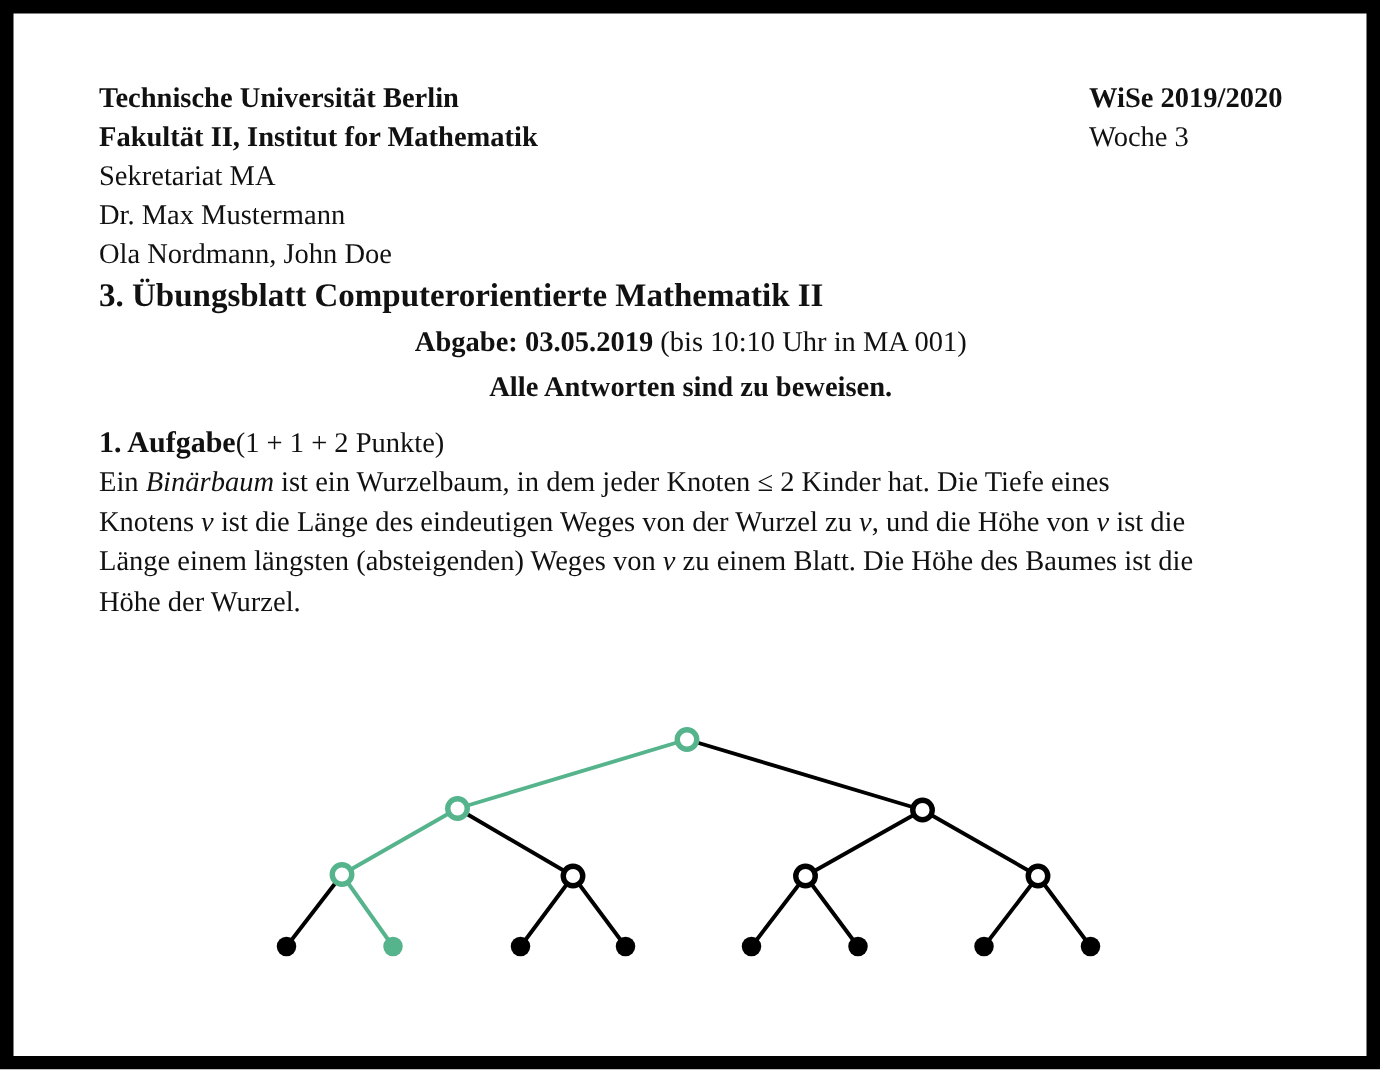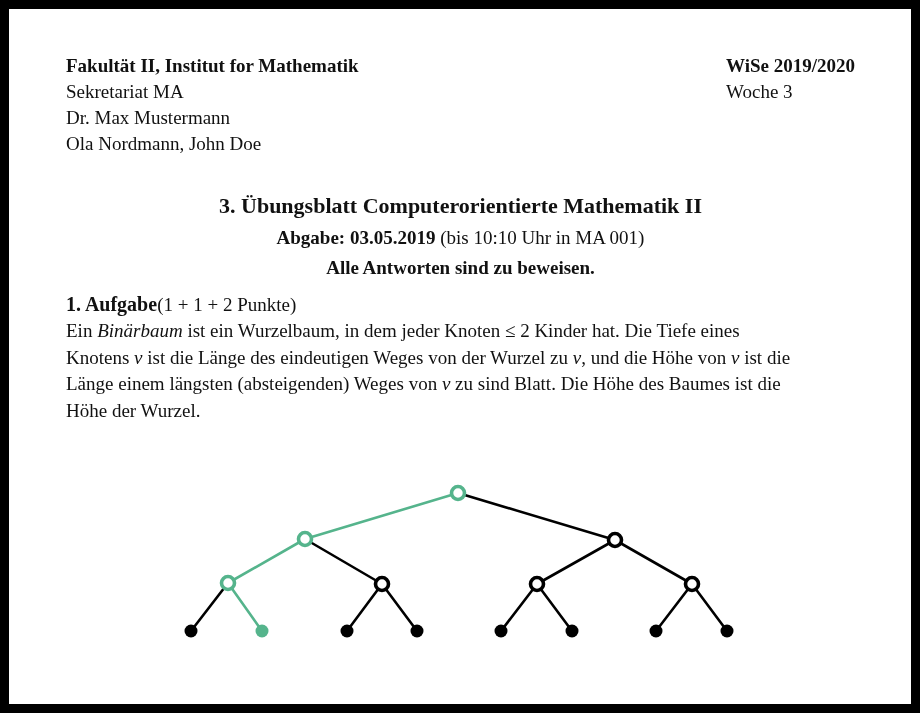--- a/index.html
+++ b/index.html
@@ -21,22 +21,21 @@
   .hdr {
     display: flex;
     justify-content: space-between;
     font-size: 19px;
     line-height: 26px;
   }
   .hdr-left, .hdr-right { white-space: nowrap; }
   .hdr-right { }
   .b { font-weight: bold; }
   .title {
-    margin-top: 35px;
-    text-align: center;
+    text-align: left;
     font-size: 22px;
     line-height: 28px;
     font-weight: bold;
   }
   .deadline {
     margin-top: 5px;
     text-align: center;
     font-size: 19px;
     line-height: 26px;
   }
@@ -72,20 +71,21 @@
   }
 </style>
 </head>
 <body>
 
 <div class="page">
   <div class="content">
 
     <div class="hdr">
       <div class="hdr-left">
+        <div class="b">Technische Universität Berlin</div>
         <div class="b">Fakultät II, Institut for Mathematik</div>
         <div>Sekretariat MA</div>
         <div>Dr. Max Mustermann</div>
         <div>Ola Nordmann, John Doe</div>
       </div>
       <div class="hdr-right">
         <div class="b">WiSe 2019/2020</div>
         <div>Woche 3</div>
       </div>
     </div>
@@ -97,21 +97,21 @@
     <div class="notice">Alle Antworten sind zu beweisen.</div>
 
     <div class="taskrow">
       <span class="b">1. Aufgabe</span>
       <span class="points">(1 + 1 + 2 Punkte)</span>
     </div>
 
     <div class="para">
       <span class="line"><span>Ein </span><i>Binärbaum</i><span> ist ein Wurzelbaum, in dem jeder Knoten ≤ 2 Kinder hat. Die Tiefe eines</span></span>
       <span class="line"><span>Knotens </span><i>v</i><span> ist die Länge des eindeutigen Weges von der Wurzel zu </span><i>v</i><span>, und die Höhe von </span><i>v</i><span> ist die</span></span>
-      <span class="line"><span>Länge einem längsten (absteigenden) Weges von </span><i>v</i><span> zu sind Blatt. Die Höhe des Baumes ist die</span></span>
+      <span class="line"><span>Länge einem längsten (absteigenden) Weges von </span><i>v</i><span> zu einem Blatt. Die Höhe des Baumes ist die</span></span>
       <span class="line"><span>Höhe der Wurzel.</span></span>
     </div>
 
   </div>
 
   <svg class="tree" viewBox="9 9 902 695" xmlns="http://www.w3.org/2000/svg">
       <line x1="458" y1="493" x2="305" y2="539" stroke="#55b48c" stroke-width="2.6" stroke-linecap="round"></line>
       <line x1="458" y1="493" x2="615" y2="540" stroke="#000000" stroke-width="2.6" stroke-linecap="round"></line>
       <line x1="305" y1="539" x2="228" y2="583" stroke="#55b48c" stroke-width="2.6" stroke-linecap="round"></line>
       <line x1="305" y1="539" x2="382" y2="584" stroke="#000000" stroke-width="2.6" stroke-linecap="round"></line>

